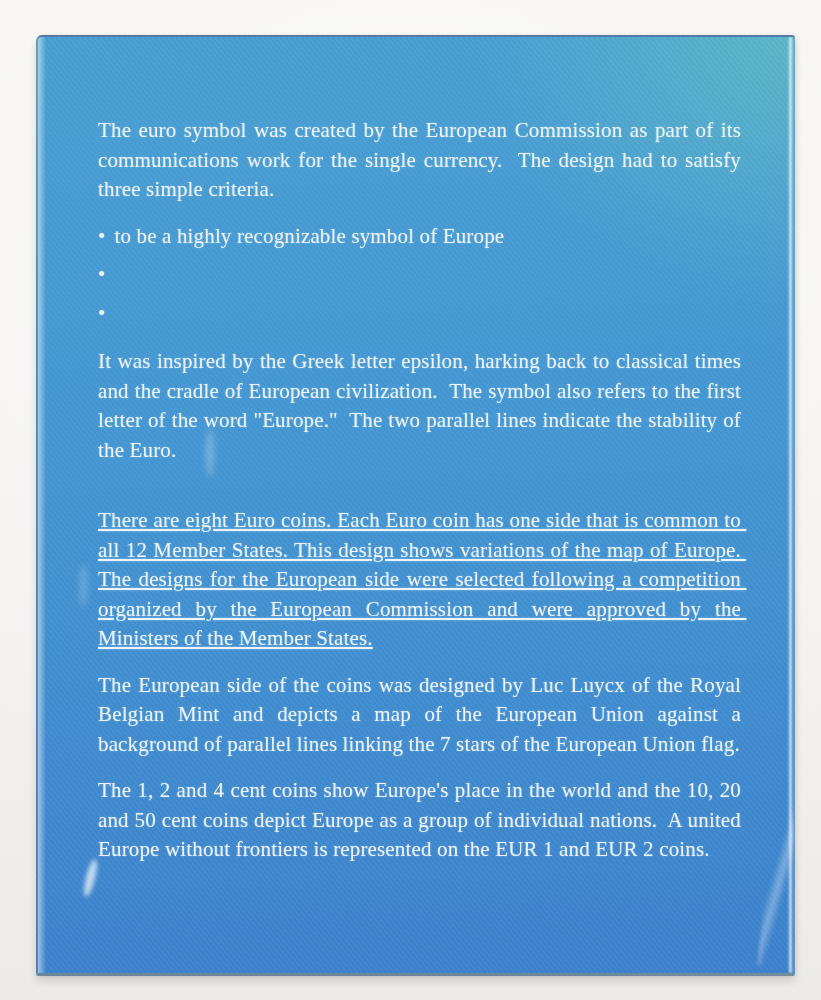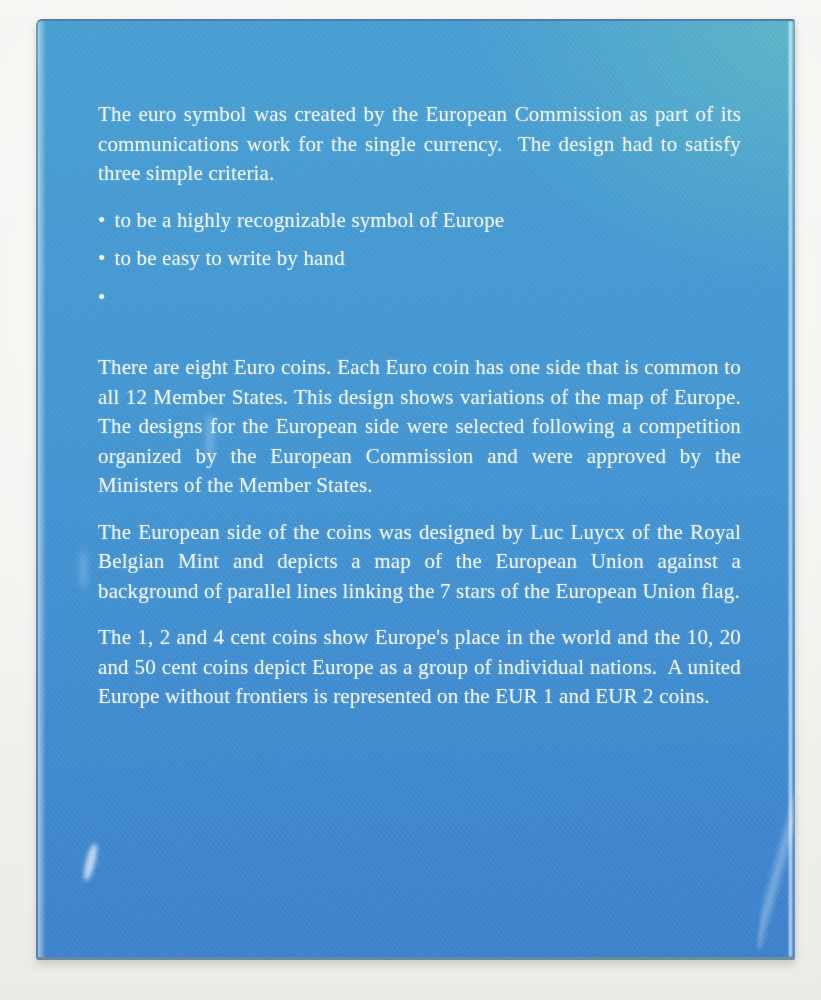--- a/index.html
+++ b/index.html
@@ -14,21 +14,21 @@
     position: relative;
     width: 821px;
     height: 1000px;
     background:
       radial-gradient(ellipse 120% 80% at 50% 30%, rgba(255,255,255,0.55), rgba(255,255,255,0) 70%),
       linear-gradient(180deg, #f6f5f2 0%, #f3f2ef 60%, #edebe8 100%);
   }
   .card {
     position: absolute;
     left: 36px;
-    top: 19px;
+    top: 35px;
     width: 756px;
     height: 936px;
     border-radius: 6px 3px 2px 2px;
     border-top: 2px solid rgba(108,116,134,0.55);
     border-left: 2px solid rgba(118,128,144,0.38);
     border-right: 1px solid rgba(158,168,180,0.45);
     border-bottom: 3px solid rgba(120,126,138,0.72);
     box-shadow: 0 5px 9px rgba(0,0,0,0.13), 2px 0 4px rgba(0,0,0,0.05);
     background-image:
       repeating-linear-gradient(50deg, rgba(255,255,255,0.025) 0 2px, rgba(0,0,0,0.015) 2px 4px),
@@ -91,21 +91,21 @@
     font-size: 21px;
     line-height: 29.5px;
     letter-spacing: 0.15px;
     text-shadow: 0 0 2px rgba(215,238,248,0.45);
   }
   .para {
     margin: 0 0 17px 0;
     text-align: justify;
     white-space: pre-wrap;
   }
-  .para.gap-above { margin-top: 41px; }
+  .para.gap-above { margin-top: 41px; text-decoration: underline; }
   .bullet-list { margin: 2px 0 19px 0; }
   .bullet-item {
     display: flex;
     gap: 9px;
     margin: 0 0 9px 0;
     text-align: left;
   }
   .bullet-marker { flex: 0 0 auto; }
 </style>
 </head>
@@ -125,27 +125,27 @@
 
       <p class="para">The euro symbol was created by the European Commission as part of its communications work for the single currency.  The design had to satisfy three simple criteria.</p>
 
       <div class="bullet-list">
         <div class="bullet-item">
           <span class="bullet-marker">•</span>
           <span>to be a highly recognizable symbol of Europe</span>
         </div>
         <div class="bullet-item">
           <span class="bullet-marker">•</span>
-          <span>to be easy to write by hand</span>
         </div>
         <div class="bullet-item">
           <span class="bullet-marker">•</span>
         </div>
       </div>
 
+      <p class="para">It was inspired by the Greek letter epsilon, harking back to classical times and the cradle of European civilization.  The symbol also refers to the first letter of the word "Europe."  The two parallel lines indicate the stability of the Euro.</p>
 
       <p class="para gap-above">There are eight Euro coins. Each Euro coin has one side that is common to all 12 Member States. This design shows variations of the map of Europe. The designs for the European side were selected following a competition organized by the European Commission and were approved by the Ministers of the Member States.</p>
 
       <p class="para">The European side of the coins was designed by Luc Luycx of the Royal Belgian Mint and depicts a map of the European Union against a background of parallel lines linking the 7 stars of the European Union flag.</p>
 
       <p class="para">The 1, 2 and 4 cent coins show Europe's place in the world and the 10, 20 and 50 cent coins depict Europe as a group of individual nations.  A united Europe without frontiers is represented on the EUR 1 and EUR 2 coins.</p>
 
     </div>
   </div>
 </div>

